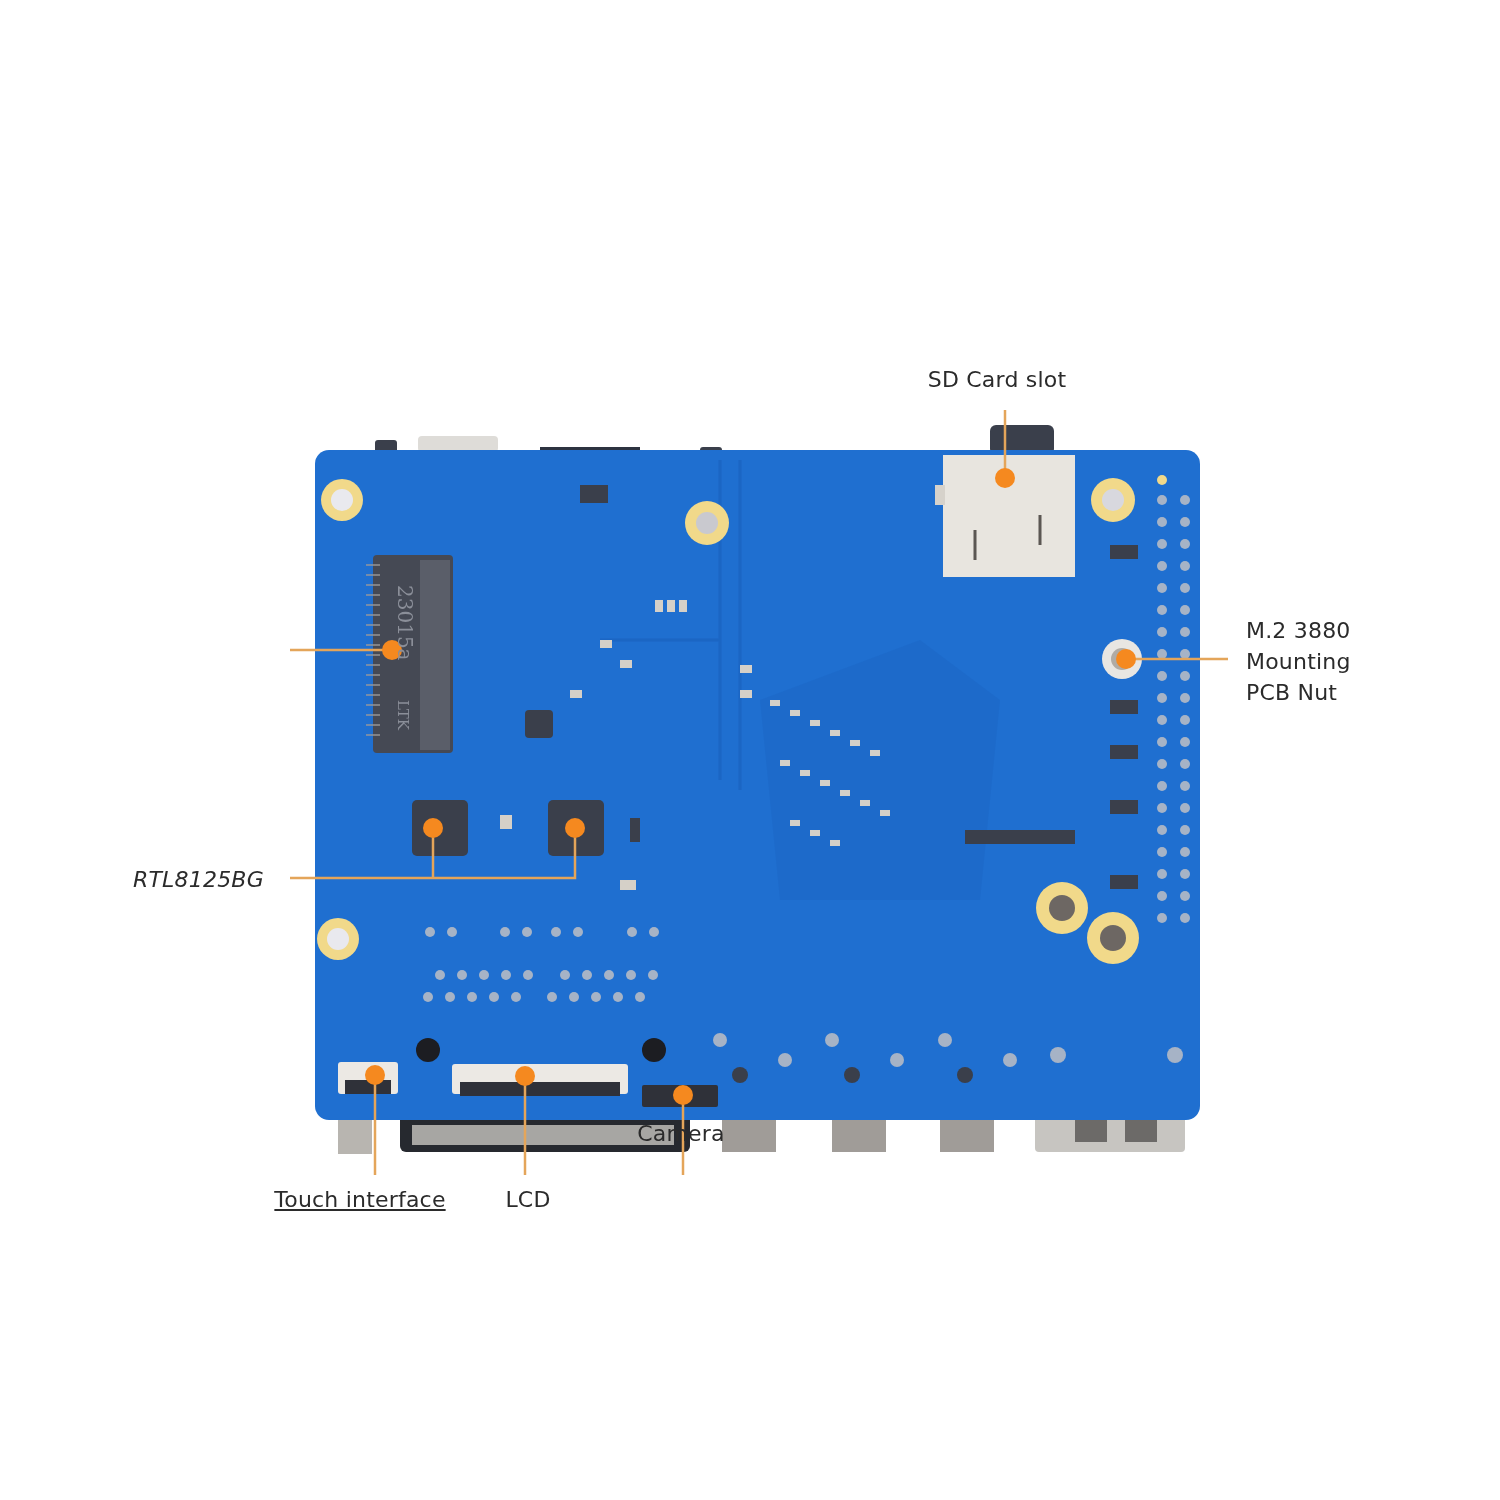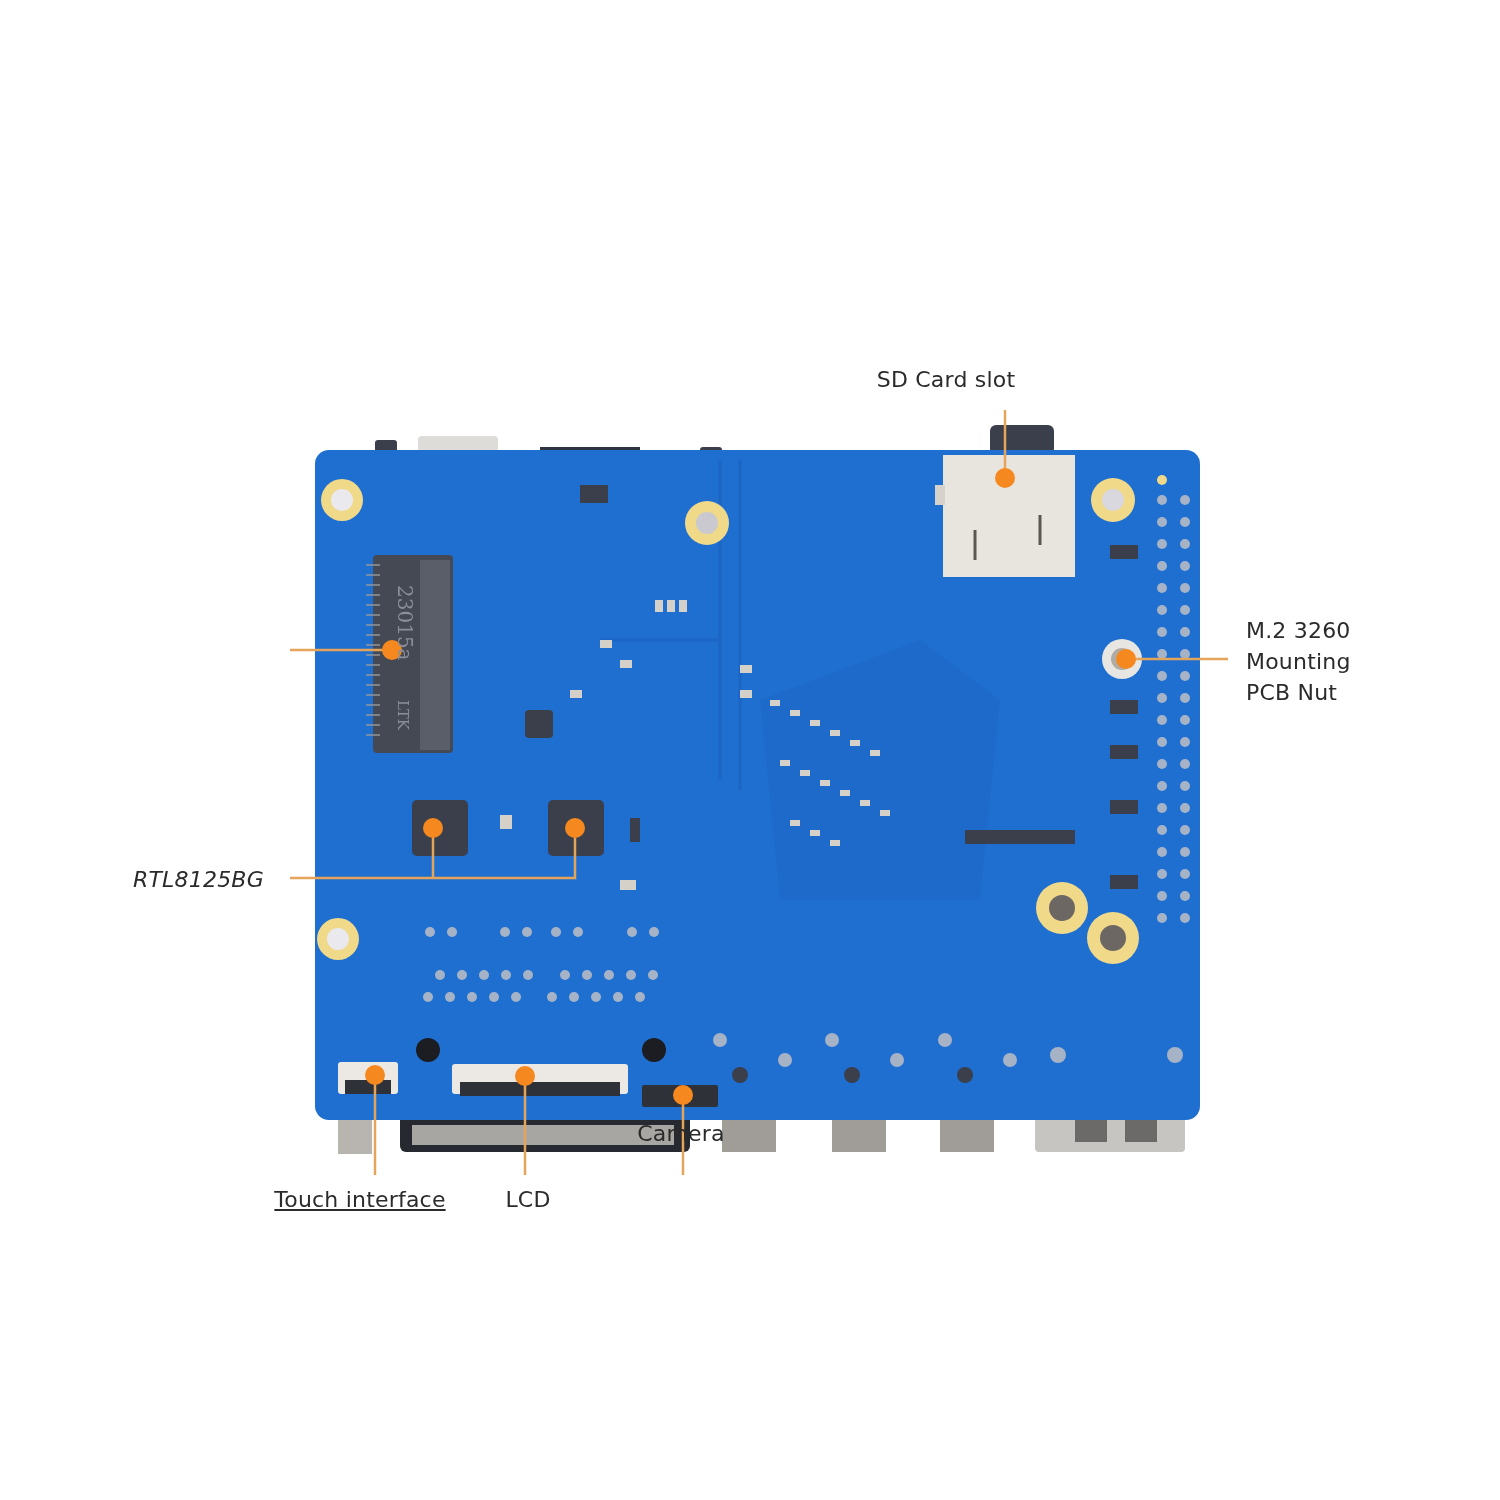--- a/index.html
+++ b/index.html
@@ -251,27 +251,27 @@
       <circle cx="575" cy="828" r="10"></circle>
       <circle cx="375" cy="1075" r="10"></circle>
       <circle cx="525" cy="1076" r="10"></circle>
       <circle cx="683" cy="1095" r="10"></circle>
     </g>
 
     <text x="0" y="0" transform="translate(398,585) rotate(90)" font-family="DejaVu Serif, serif" font-size="20" fill="#8b8f99">23015a</text>
     <text x="0" y="0" transform="translate(398,700) rotate(90)" font-family="DejaVu Serif, serif" font-size="15" fill="#8b8f99">LTK</text>
   </svg>
 
-  <div class="label center" style="left:946px; top:364px;">
+  <div class="label center" style="left:997px; top:364px;">
     <div>SD Card slot</div>
   </div>
 
 
   <div class="label" style="left:1246px; top:615px;">
-    <div>M.2 3260</div>
+    <div>M.2 3880</div>
     <div>Mounting</div>
     <div>PCB Nut</div>
   </div>
 
   <div class="label" style="left:133px; top:864px;font-style:italic;">
     <div>RTL8125BG</div>
   </div>
 
   <div class="label center" style="left:360px; top:1184px;text-decoration:underline;">
     <div>Touch interface</div>

